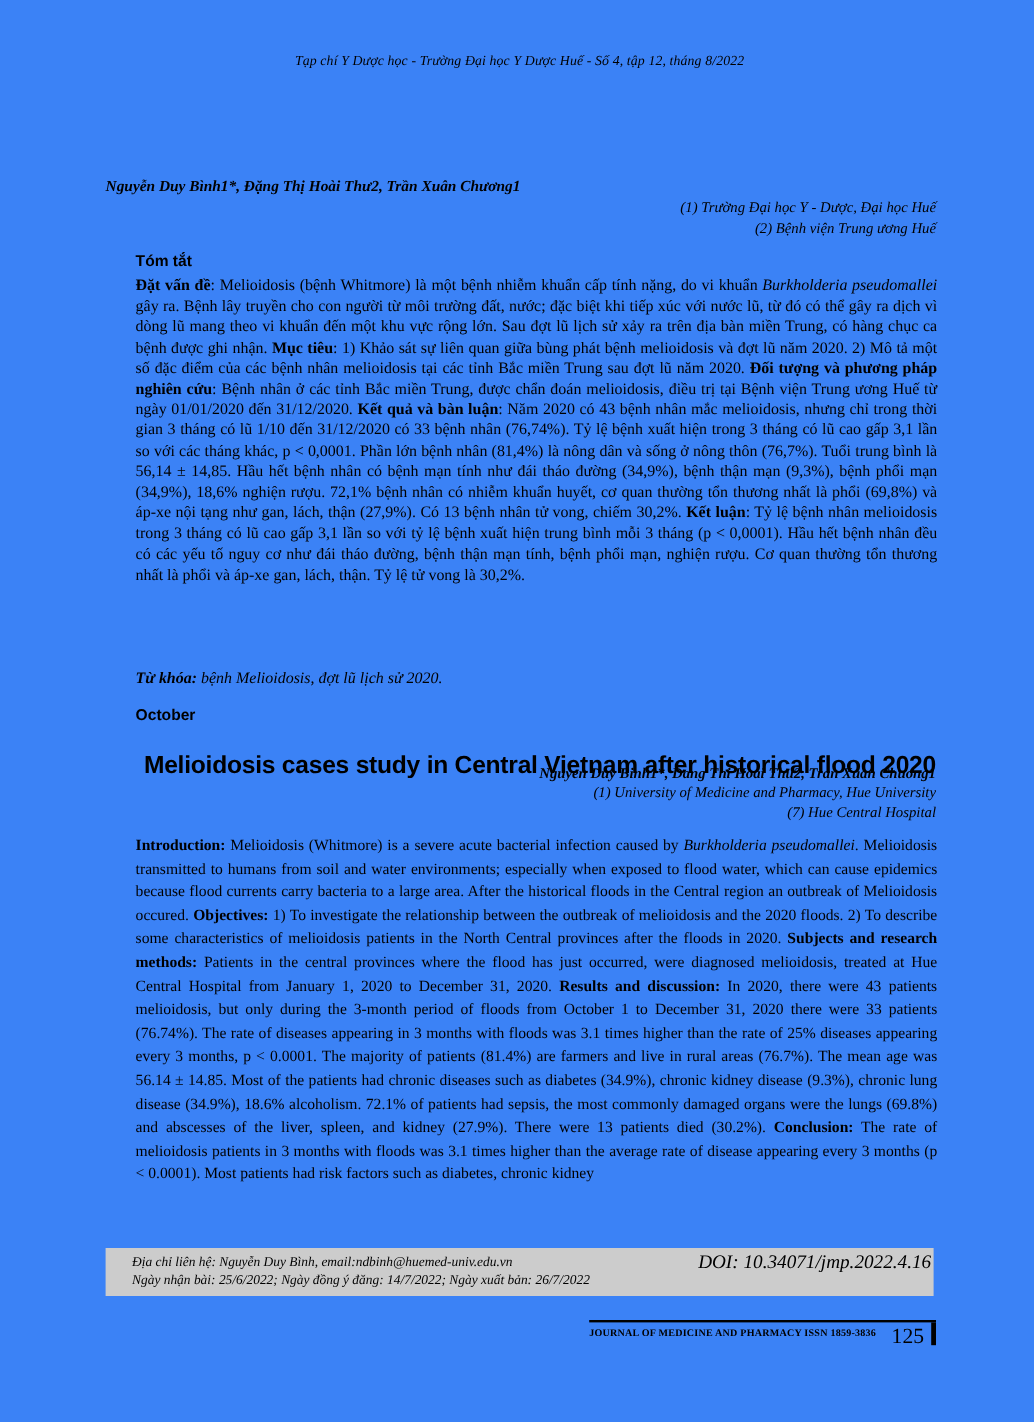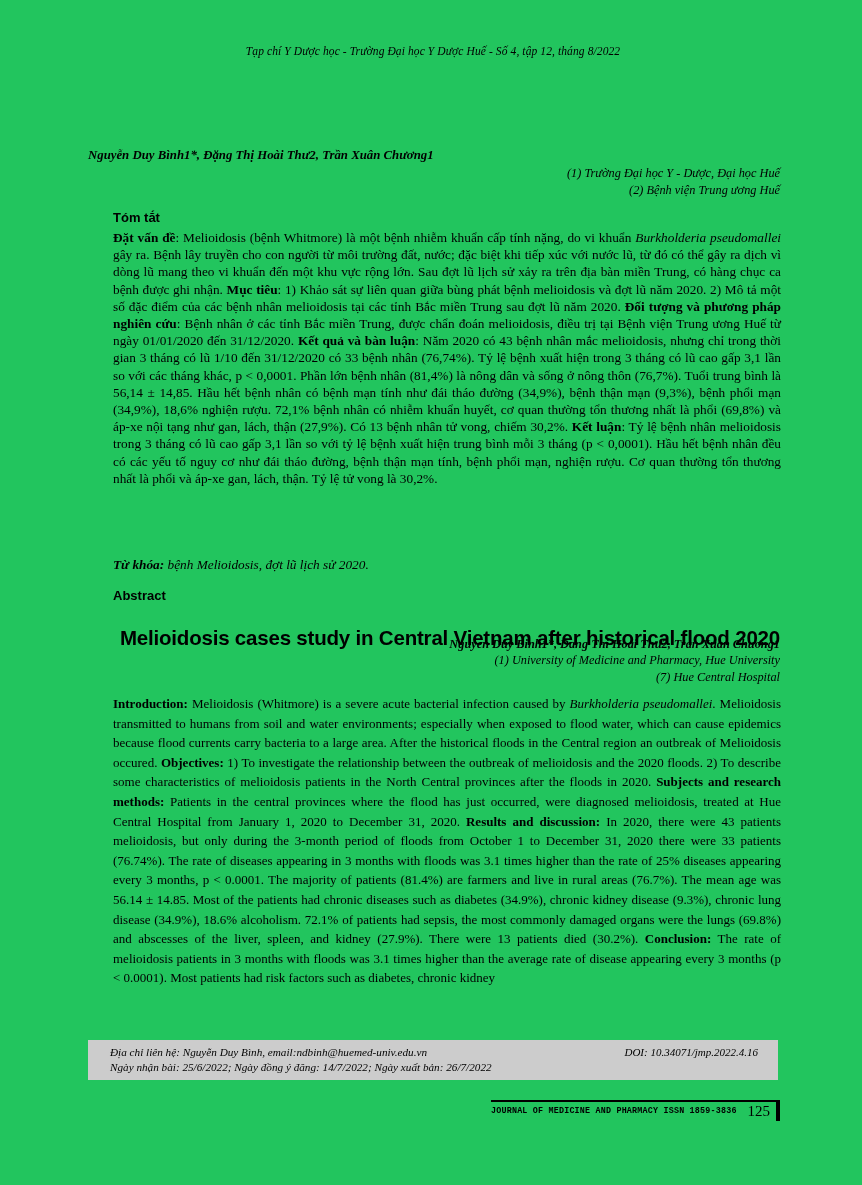--- a/index.html
+++ b/index.html
@@ -13,21 +13,21 @@
     height: 1185px;
     position: relative;
     overflow: hidden;
     color: #000000;
   }
   .page {
     position: absolute;
     left: 0; top: 0;
     width: 862px;
     height: 1185px;
-    background: #22c55e;
+    background: #3b82f6;
   }
   .running-head {
     position: absolute;
     left: 88px;
     top: 45px;
     width: 690px;
     text-align: center;
     font-family: "Liberation Serif", serif;
     font-style: italic;
     font-size: 11.5px;
@@ -169,25 +169,25 @@
     position: absolute;
     left: 22px;
     top: 5px;
     font-family: "Liberation Serif", serif;
     font-style: italic;
     font-size: 11.2px;
     line-height: 15px;
   }
   .footer-right {
     position: absolute;
-    right: 20px;
+    right: 2px;
     top: 5px;
     font-family: "Liberation Serif", serif;
     font-style: italic;
-    font-size: 11px;
+    font-size: 16px;
     line-height: 15px;
   }
   .bottom-rule {
     position: absolute;
     left: 491px;
     top: 1100px;
     width: 289px;
     height: 1.5px;
     background: #000;
   }
@@ -195,32 +195,32 @@
     position: absolute;
     left: 491px;
     top: 1104px;
     width: 289px;
     height: 20px;
   }
   .journal-name {
     position: absolute;
     left: 0;
     top: 2px;
-    font-family: Liberation Mono, monospace;
+    font-family: Liberation Serif, serif;
     font-weight: bold;
     font-size: 8.4px;
     letter-spacing: 0.2px;
     white-space: nowrap;
   }
   .page-number {
     position: absolute;
     right: 10px;
     top: -1px;
     font-family: "Liberation Serif", serif;
-    font-size: 15px;
+    font-size: 18px;
     text-align: right;
   }
   .page-bar {
     position: absolute;
     right: 0px;
     top: -2px;
     width: 4px;
     height: 19px;
     background: #000;
   }
@@ -243,21 +243,21 @@
   <div class="sec-heading tomtat">Tóm tắt</div>
 
   <div class="abs-vi">
     <b>Đặt vấn đề</b><span>: Melioidosis (bệnh Whitmore) là một bệnh nhiễm khuẩn cấp tính nặng, do vi khuẩn </span><i>Burkholderia pseudomallei</i><span> gây ra. Bệnh lây truyền cho con người từ môi trường đất, nước; đặc biệt khi tiếp xúc với nước lũ, từ đó có thể gây ra dịch vì dòng lũ mang theo vi khuẩn đến một khu vực rộng lớn. Sau đợt lũ lịch sử xảy ra trên địa bàn miền Trung, có hàng chục ca bệnh được ghi nhận. </span><b>Mục tiêu</b><span>: 1) Khảo sát sự liên quan giữa bùng phát bệnh melioidosis và đợt lũ năm 2020. 2) Mô tả một số đặc điểm của các bệnh nhân melioidosis tại các tỉnh Bắc miền Trung sau đợt lũ năm 2020. </span><b>Đối tượng và phương pháp nghiên cứu</b><span>: Bệnh nhân ở các tỉnh Bắc miền Trung, được chẩn đoán melioidosis, điều trị tại Bệnh viện Trung ương Huế từ ngày 01/01/2020 đến 31/12/2020. </span><b>Kết quả và bàn luận</b><span>: Năm 2020 có 43 bệnh nhân mắc melioidosis, nhưng chỉ trong thời gian 3 tháng có lũ 1/10 đến 31/12/2020 có 33 bệnh nhân (76,74%). Tỷ lệ bệnh xuất hiện trong 3 tháng có lũ cao gấp 3,1 lần so với các tháng khác, p &lt; 0,0001. Phần lớn bệnh nhân (81,4%) là nông dân và sống ở nông thôn (76,7%). Tuổi trung bình là 56,14 ± 14,85. Hầu hết bệnh nhân có bệnh mạn tính như đái tháo đường (34,9%), bệnh thận mạn (9,3%), bệnh phổi mạn (34,9%), 18,6% nghiện rượu. 72,1% bệnh nhân có nhiễm khuẩn huyết, cơ quan thường tổn thương nhất là phổi (69,8%) và áp-xe nội tạng như gan, lách, thận (27,9%). Có 13 bệnh nhân tử vong, chiếm 30,2%. </span><b>Kết luận</b><span>: Tỷ lệ bệnh nhân melioidosis trong 3 tháng có lũ cao gấp 3,1 lần so với tỷ lệ bệnh xuất hiện trung bình mỗi 3 tháng (p &lt; 0,0001). Hầu hết bệnh nhân đều có các yếu tố nguy cơ như đái tháo đường, bệnh thận mạn tính, bệnh phổi mạn, nghiện rượu. Cơ quan thường tổn thương nhất là phổi và áp-xe gan, lách, thận. Tỷ lệ tử vong là 30,2%.</span>
   </div>
 
   <div class="keywords-vi">
     <b>Từ khóa:</b><span> bệnh Melioidosis, đợt lũ lịch sử 2020.</span>
   </div>
 
-  <div class="sec-heading abstract-heading">Abstract</div>
+  <div class="sec-heading abstract-heading">October</div>
 
   <h2 class="title-en">Melioidosis cases study in Central Vietnam after historical flood 2020</h2>
 
   <div class="authors-en">Nguyen Duy Binh1*, Dang Thi Hoai Thu2, Tran Xuan Chuong1</div>
 
   <div class="affil-en">
     <div>(1) University of Medicine and Pharmacy, Hue University</div>
     <div>(7) Hue Central Hospital</div>
   </div>
 

